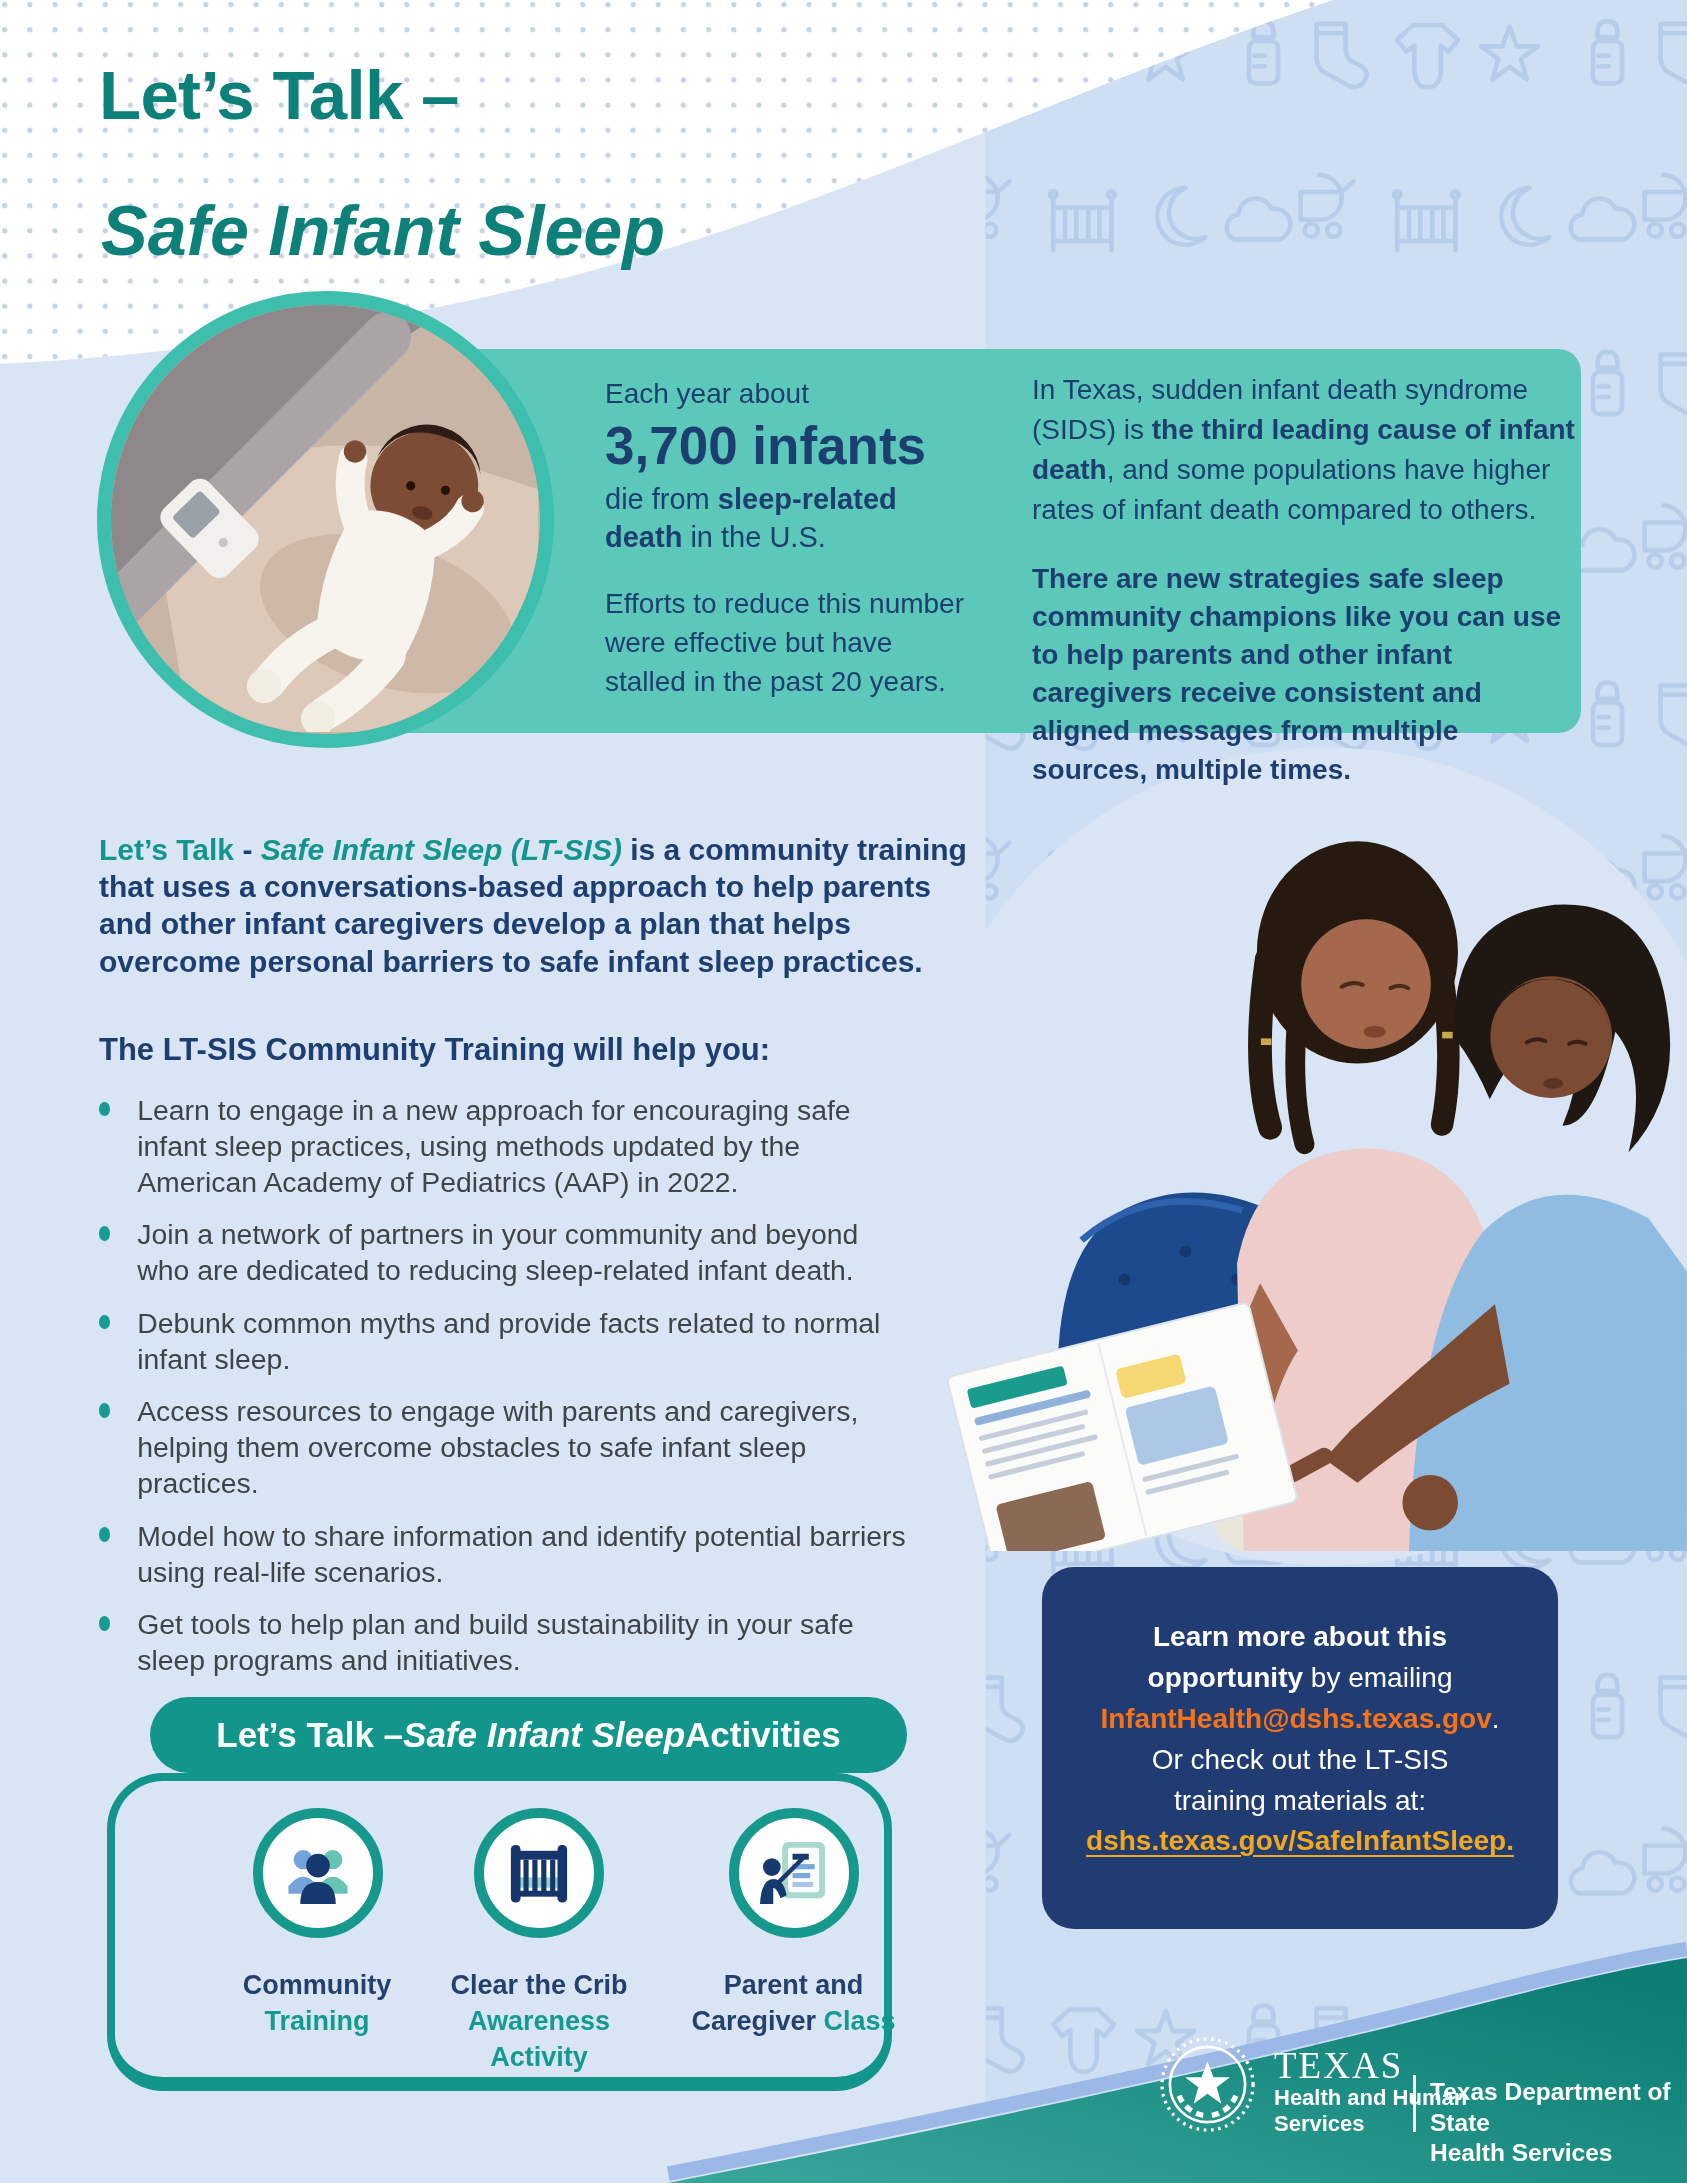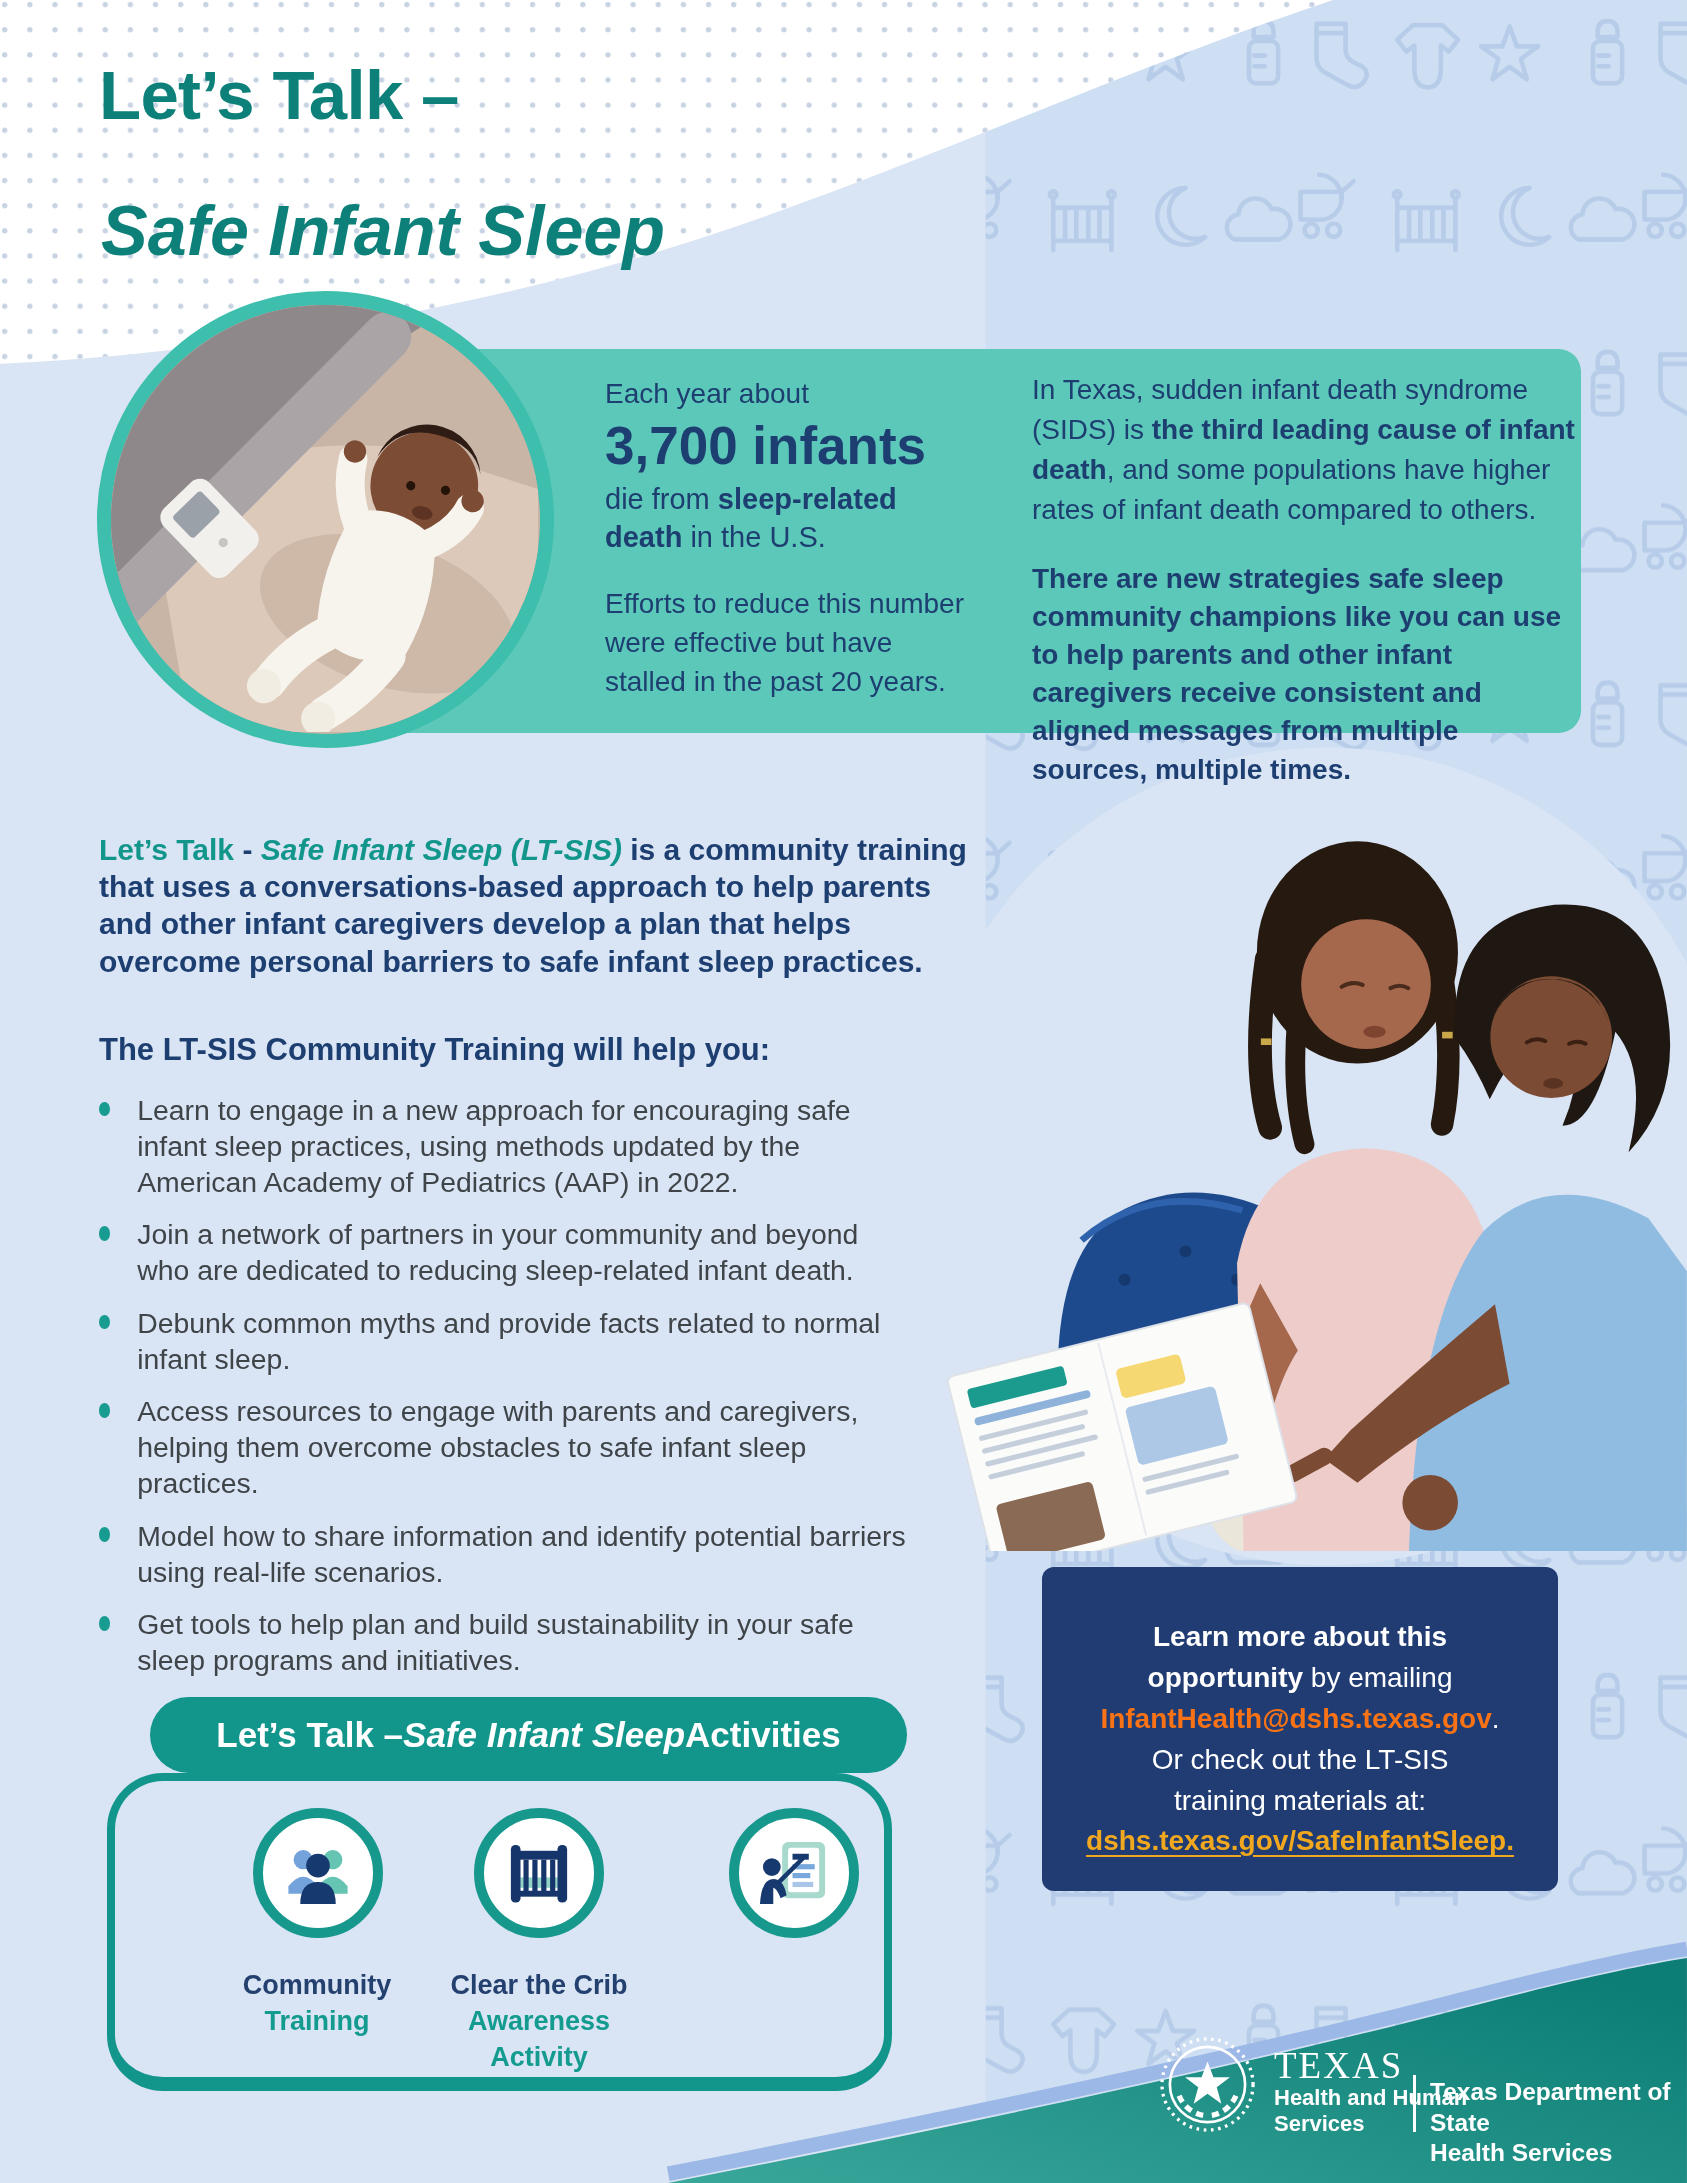--- a/index.html
+++ b/index.html
@@ -25,21 +25,21 @@
   
   .intro-p{left:99px;top:831px;width:880px;font-size:30px;font-weight:700;line-height:1.24;color:#1d3e70;}
   .teal-strong{color:#12968b;}
   .teal-italic{color:#12968b;font-style:italic;}
   .lead-head{left:99px;top:1032px;font-size:31px;font-weight:700;color:#1d3e70;}
   
   .bullets{left:99px;top:1093px;width:807px;list-style:none;margin:0;padding:0;}
   .bullets li{display:flex;gap:27px;margin-bottom:17px;font-size:28.4px;line-height:1.26;color:#3f4449;}
   .dot{flex:0 0 auto;width:11.2px;height:14.6px;border-radius:50%;background:#189c91;margin-top:8.6px;}
   
-  .contact{left:1042px;top:1567px;width:516px;height:324px;background:#203c72;border-radius:12px;
+  .contact{left:1042px;top:1567px;width:516px;height:362px;background:#203c72;border-radius:32px;
            color:#ffffff;text-align:center;font-size:28px;line-height:1.46;box-sizing:border-box;padding-top:50px;}
   .mint{color:#f97316;font-weight:700;}
   .gold{color:#f1a81e;font-weight:700;text-decoration:underline;text-underline-offset:5.3px;}
   
   .act-box{left:107px;top:1773px;width:785px;height:318px;box-sizing:border-box;
            border:8.6px solid #12968c;border-bottom-width:14.6px;border-radius:56px;}
   .act-pill{left:150px;top:1697px;width:757px;height:76px;border-radius:38px;background:#12968c;
             color:#fff;font-size:35px;font-weight:700;display:flex;align-items:center;justify-content:center;white-space:nowrap;}
   .act-pill .it{font-style:italic;font-weight:600;}
   .act-circle{width:130px;height:130px;border-radius:50%;background:#ffffff;border:10px solid #17988c;
@@ -324,20 +324,23 @@
       <line x1="30" y1="62" x2="62" y2="30" stroke="#16396f" stroke-width="6" stroke-linecap="round"></line>
     </svg>
   </div>
 
   <div class="abs act-label" style="left:218px;width:198px">
     <span>Community</span> <span class="t">Training</span>
   </div>
   <div class="abs act-label" style="left:420px;width:238px">
     <span>Clear the Crib</span> <span class="t">Awareness Activity</span>
   </div>
+  <div class="abs act-label" style="left:668px;width:251px">
+    <span>Parent and Caregiver</span> <span class="t">Class</span>
+  </div>
 
   <svg class="abs" style="left:1158px;top:2035px" width="99" height="99" viewBox="0 0 150 150">
     <circle cx="75" cy="75" r="69" fill="none" stroke="#ffffff" stroke-width="5" stroke-dasharray="4 7"></circle>
     <circle cx="75" cy="75" r="57" fill="none" stroke="#ffffff" stroke-width="4"></circle>
     <path d="M75,40 L84,64 L109,64 L89,79 L96,104 L75,89 L54,104 L61,79 L41,64 L66,64 Z" fill="#ffffff"></path>
     <path d="M32,92 A48,48 0 0 0 70,122" fill="none" stroke="#ffffff" stroke-width="8" stroke-dasharray="11 8"></path>
     <path d="M118,92 A48,48 0 0 1 80,122" fill="none" stroke="#ffffff" stroke-width="8" stroke-dasharray="11 8"></path>
   </svg>
   <div class="abs f-texas">TEXAS</div>
   <div class="abs f-sub">

